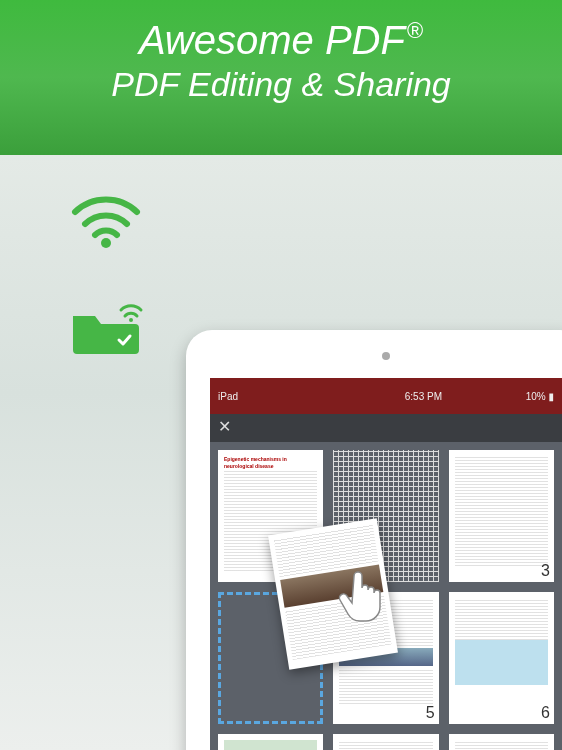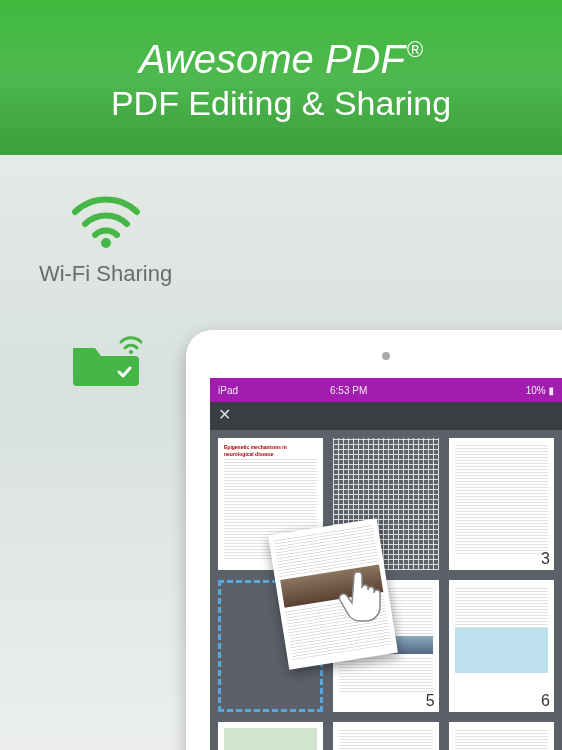--- a/index.html
+++ b/index.html
@@ -1,31 +1,31 @@
 <!DOCTYPE html>
 <html><head>
 <meta charset="utf-8">
 <style>
 *{margin:0;padding:0;box-sizing:border-box}
 body{width:562px;height:750px;overflow:hidden;font-family:-apple-system,Helvetica,Arial,sans-serif;background:#e8e8e8}
-.header{height:155px;background:linear-gradient(#3fba3e,#4fb84f 50%,#3b9f3b);color:#fff;text-align:center;padding:37px 0}
+.header{height:155px;background:linear-gradient(#3fba3e,#4fb84f 50%,#3b9f3b);color:#fff;text-align:center;padding:18px 0}
 .title{font-size:40px;font-style:italic;font-weight:400}
 .title sup{font-size:22px;vertical-align:16px;font-style:normal;margin-left:2px}
-.subtitle{font-size:34px;font-weight:300;margin-top:2px}
+.subtitle{font-size:34px;font-style:italic;font-weight:300;margin-top:2px}
 .main{position:absolute;top:155px;left:0;right:0;bottom:0;background:linear-gradient(to bottom,#e4eae6,#d8e1dd 40%,#ecefed)}
 .sidebar{float:left;width:200px;padding:30px 0 0 28px}
 .feat{text-align:center;margin-bottom:38px;width:155px}
 .ficon{width:78px;height:70px;margin:0 auto 6px;display:flex;align-items:center;justify-content:center}
 .flabel{color:#6b6b6b;font-size:22px;font-weight:300}
 .ipad{position:absolute;right:-24px;top:175px;width:400px;height:560px;background:#fff;border-radius:26px;box-shadow:0 6px 16px rgba(0,0,0,.25);padding:48px 24px 55px 24px}
 .ipad::before{content:"";position:absolute;top:22px;left:50%;transform:translateX(-50%);width:8px;height:8px;background:#aaa;border-radius:50%}
 .ipad::after{content:"";position:absolute;bottom:15px;left:50%;transform:translateX(-50%);width:32px;height:32px;border:2px solid #ccc;border-radius:50%}
 .screen{width:100%;height:100%;background:#5c6169;position:relative;overflow:hidden}
-.statusbar{height:24px;background:#a21caf;color:#eee;font-size:10px;display:flex;align-items:center;padding:0 8px}
-.sb-l{flex:1}.sb-c{flex:1;text-align:left}.sb-r{flex:1;text-align:right}
+.statusbar{height:36px;background:#7f1d1d;color:#eee;font-size:10px;display:flex;align-items:center;padding:0 8px}
+.sb-l{flex:1}.sb-c{flex:1;text-align:right}.sb-r{flex:1;text-align:right}
 .toolbar{height:28px;background:#3a3d41;color:#ddd;font-size:16px;padding:3px 8px}
 .grid{padding:8px;display:grid;grid-template-columns:repeat(3,1fr);gap:10px}
 .page{background:#fff;height:132px;position:relative;overflow:hidden;font-size:3px;line-height:1.2;padding:6px;color:#555}
 .pnum{position:absolute;right:4px;bottom:2px;font-size:16px;color:#333;font-weight:400}
 .dropslot{border:3px dashed #5aa7e0;background:transparent;height:132px}
 .dragged{position:absolute;top:148px;left:68px;width:110px;height:136px;background:#fff;transform:rotate(-9deg);box-shadow:0 4px 12px rgba(0,0,0,.4);z-index:5;font-size:3px;padding:5px}
 .hand{position:absolute;top:192px;left:128px;z-index:6}
 .title-red{font-size:5px;font-weight:bold;color:#a00}
 .graph{background:repeating-linear-gradient(0deg,#ddd 0 1px,transparent 1px 5px),repeating-linear-gradient(90deg,#ddd 0 1px,transparent 1px 5px)}
 .lines::before{content:"";display:block;height:100%;background:repeating-linear-gradient(0deg,#888 0 1px,transparent 1px 3px);opacity:.25}
@@ -49,21 +49,20 @@
       <div class="ficon">
         <svg width="74" height="60" viewBox="0 0 74 60">
             <g fill="none" stroke="#46b646" stroke-width="6" stroke-linecap="round">
               <path d="M6 22 A45 45 0 0 1 68 22"></path>
               <path d="M16 34 A30 30 0 0 1 58 34"></path>
               <path d="M26 45 A16 16 0 0 1 48 45"></path>
             </g>
             <circle cx="37" cy="53" r="5" fill="#46b646"></circle>
           </svg>
       </div>
-      <div class="flabel">Wi-Fi Sharing</div>
     </div>
 
 
     <div class="feat">
       <div class="ficon">
         <svg width="78" height="60" viewBox="0 0 78 60">
             <path d="M6 18 h22 l6 8 h34 a4 4 0 0 1 4 4 v22 a4 4 0 0 1-4 4 H10 a4 4 0 0 1-4-4 Z" fill="#46b646"></path>
             <path d="M52 42 l4 4 l7-8" stroke="#fff" stroke-width="3" fill="none" stroke-linecap="round" stroke-linejoin="round"></path>
             <g fill="none" stroke="#46b646" stroke-width="3" stroke-linecap="round">
               <path d="M54 12 A14 14 0 0 1 74 12"></path>

